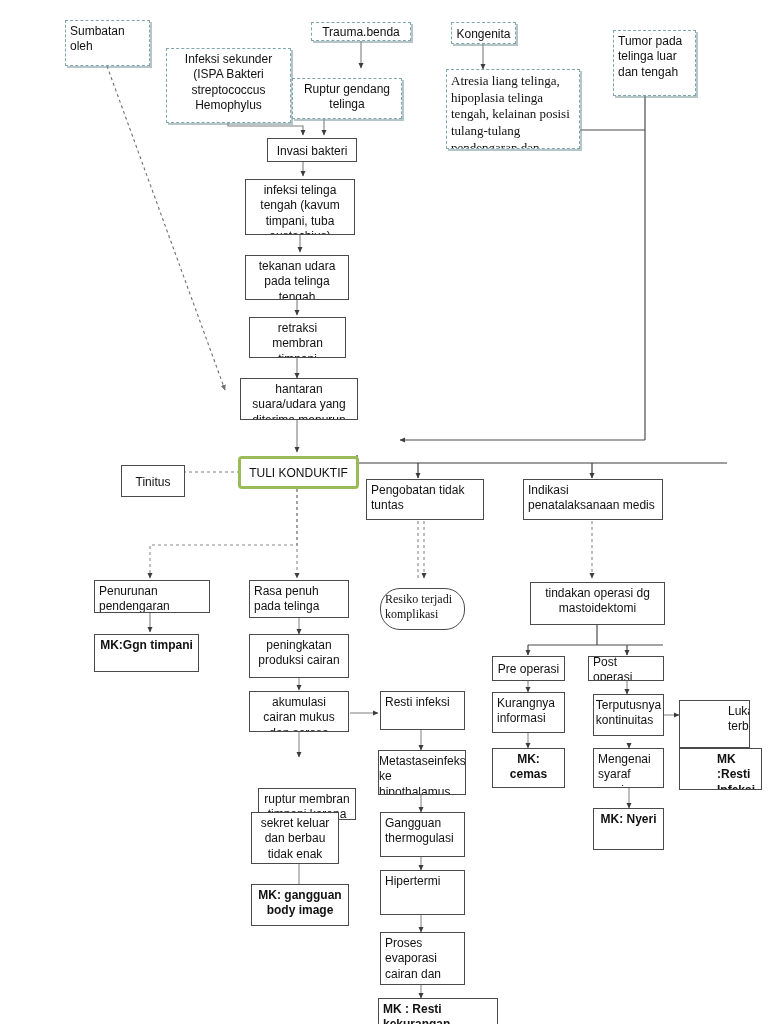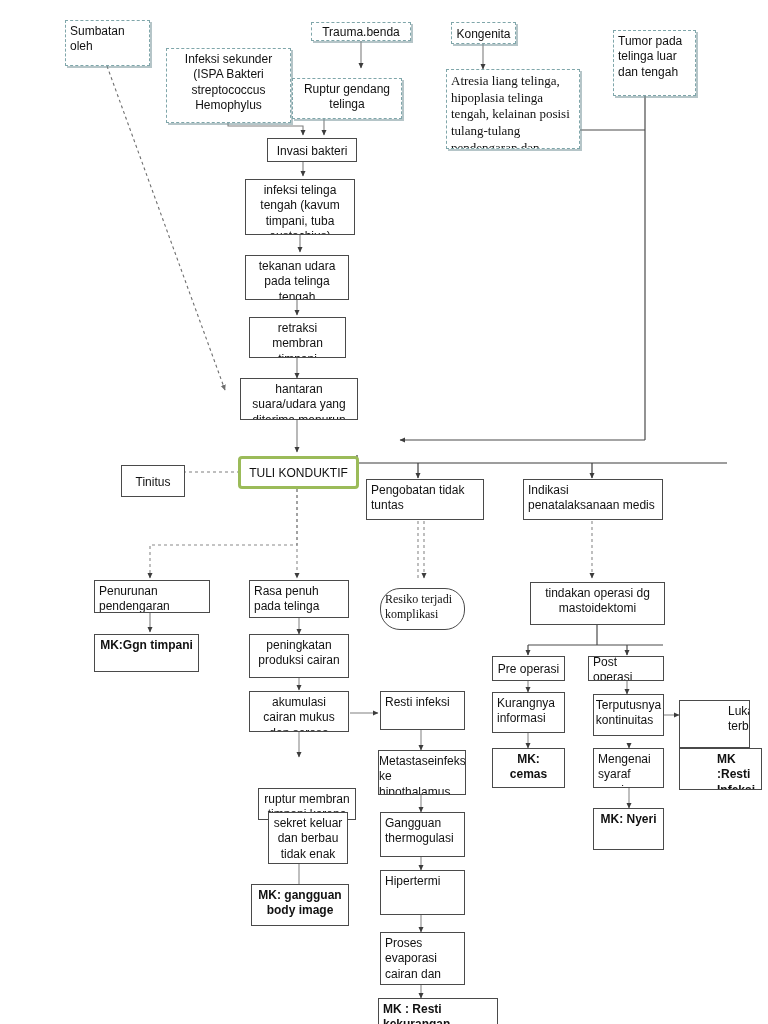--- a/index.html
+++ b/index.html
@@ -232,21 +232,21 @@
   </div>
 
   <div class="node solid c fs12" style="left:249px;top:691px;width:100px;height:41px;">
     <span class="txt c">akumulasi cairan mukus dan serosa</span>
   </div>
 
   <div class="node solid c fs12" style="left:258px;top:757px;width:98px;height:32px;margin-top:31px;">
     <span class="txt c">ruptur membran timpani karena desakan</span>
   </div>
 
-  <div class="node solid c fs12" style="left:251px;top:812px;width:80px;height:52px;margin-left:17px;">
+  <div class="node solid c fs12" style="left:251px;top:812px;width:88px;height:52px;">
     <span class="txt c">sekret keluar dan berbau tidak enak</span>
   </div>
 
   <div class="node solid c b fs12" style="left:251px;top:884px;width:98px;height:42px;">
     <span class="txt c">MK: gangguan body image</span>
   </div>
 
   <div class="node solid serif l fs115" style="left:380px;top:588px;width:85px;height:42px;border-radius:20px;">
     <span class="txt l">Resiko terjadi komplikasi</span>
   </div>

